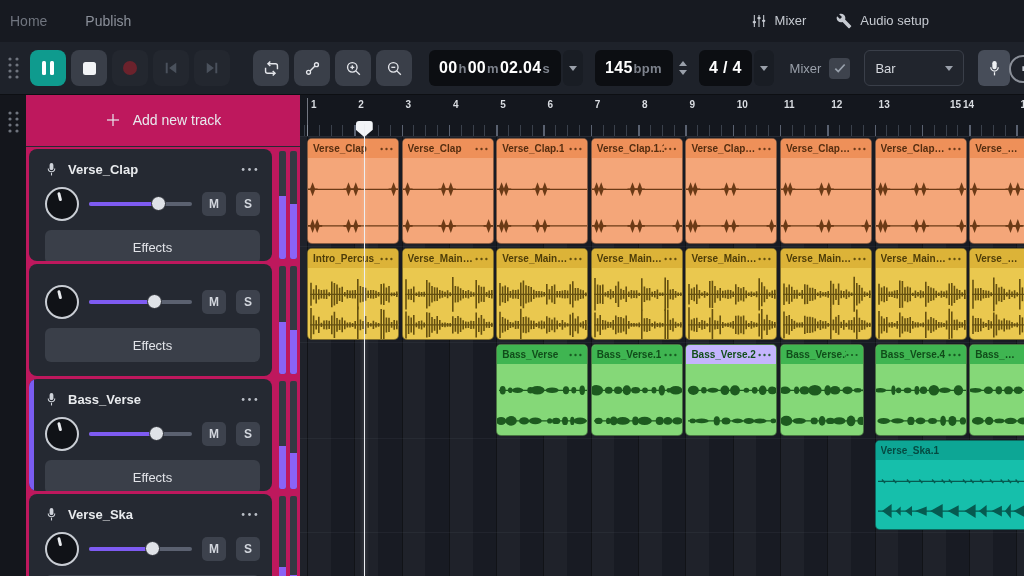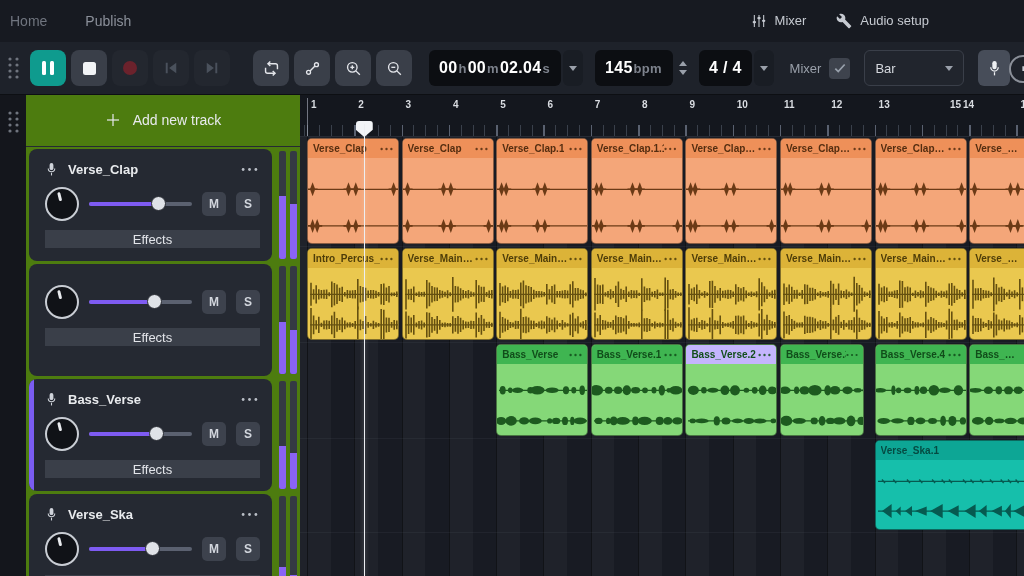--- a/index.html
+++ b/index.html
@@ -39,38 +39,38 @@
   .select{height:34px;min-width:78px;margin-left:14px;border:1px solid #3a3f49;background:#21252d;border-radius:6px;display:flex;align-items:center;justify-content:space-between;padding:0 10px;color:#d5d8de;font-size:13px;flex:none;}
   .micbtn{width:32px;height:36px;margin-left:14px;border-radius:6px;background:#474d59;display:flex;align-items:center;justify-content:center;flex:none;}
   .spk{margin-left:10px;flex:none;display:flex;align-items:center;}
   .edge-knob{position:absolute;right:-13px;top:55px;width:24px;height:24px;border-radius:50%;border:2px solid #8a8f98;z-index:6;}
 
   
   .main{position:absolute;top:94px;left:0;right:0;bottom:0;}
   .rail{position:absolute;left:0;top:0;bottom:0;width:26px;background:#14161c;}
   .rail .drag-dots{position:absolute;left:7px;top:16px;}
 
-  .panel{position:absolute;left:26px;top:0;bottom:0;width:274px;background:#4d7c0f;overflow:hidden;}
+  .panel{position:absolute;left:26px;top:0;bottom:0;width:274px;background:#be185d;overflow:hidden;}
   .add-row{height:52px;border-bottom:1px solid #262a33;display:flex;align-items:center;justify-content:center;gap:12px;color:#e8eaee;font-size:14px;}
   .tracks{position:absolute;top:55px;left:0;right:0;bottom:0;display:flex;flex-direction:column;gap:3px;}
   .trackrow{display:flex;height:112px;flex:none;}
   .card{flex:1;margin-left:3px;background:#252932;border-radius:8px;position:relative;padding:12px 12px 0 16px;box-sizing:border-box;overflow:hidden;}
   .card.selected::before{content:"";position:absolute;left:0;top:0;bottom:0;width:5px;background:#7a5cf0;border-radius:8px 0 0 8px;}
   .trow1{display:flex;align-items:center;gap:10px;}
   .tname{color:#e9ebee;font-size:13px;font-weight:bold;}
   .tdots{margin-left:auto;margin-right:2px;}
   .trow2{display:flex;align-items:center;gap:10px;margin-top:9px;}
   .knob{width:30px;height:30px;border-radius:50%;border:2.5px solid #c9cdd4;background:#101217;position:relative;flex:none;}
   .knob i{position:absolute;left:13px;top:3px;width:2.5px;height:9px;border-radius:2px;background:#e8eaee;transform-origin:50% 12px;transform:rotate(-14deg);}
   .slider{flex:1;height:16px;position:relative;}
   .sl-track{position:absolute;top:6px;left:0;right:0;height:4px;border-radius:2px;background:#5b6170;}
   .sl-fill{position:absolute;top:6px;left:0;height:4px;border-radius:2px;background:#7e5bf2;}
   .sl-handle{position:absolute;top:0;width:15px;height:15px;margin-left:-8px;border-radius:50%;background:#dfe2e7;border:1px solid #2a2d35;box-sizing:border-box;}
   .msbtn{width:24px;height:24px;border-radius:5px;background:#3d424d;color:#d2d6dd;font-size:12px;font-weight:bold;display:flex;align-items:center;justify-content:center;flex:none;}
-  .effects{margin-top:9px;height:18px;background:#3a3f49;border-radius:0;display:flex;align-items:center;justify-content:center;color:#e2e4e9;font-size:13px;}
+  .effects{margin-top:9px;height:34px;background:#3a3f49;border-radius:6px;display:flex;align-items:center;justify-content:center;color:#e2e4e9;font-size:13px;}
   .meters{width:28px;display:flex;gap:4px;padding:2px 3px 2px 7px;box-sizing:border-box;}
   .mbar{flex:1;background:#343943;border-radius:2px;position:relative;overflow:hidden;}
   .mfill{position:absolute;bottom:0;left:0;right:0;background:#8a63f5;}
 
   
   .timeline{position:absolute;left:300px;right:0;top:0;bottom:0;background:#1a1d25;overflow:hidden;
      background-image:
        repeating-linear-gradient(90deg,rgba(0,0,0,0.45) 0 1px,transparent 1px 47.3px),
        repeating-linear-gradient(90deg,rgba(255,255,255,0.022) 0 23.65px,rgba(0,0,0,0.06) 23.65px 47.3px);
      background-position:7px 0;}

